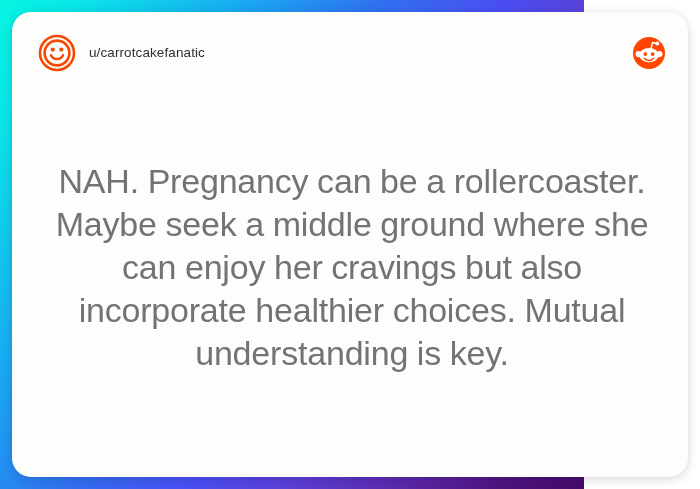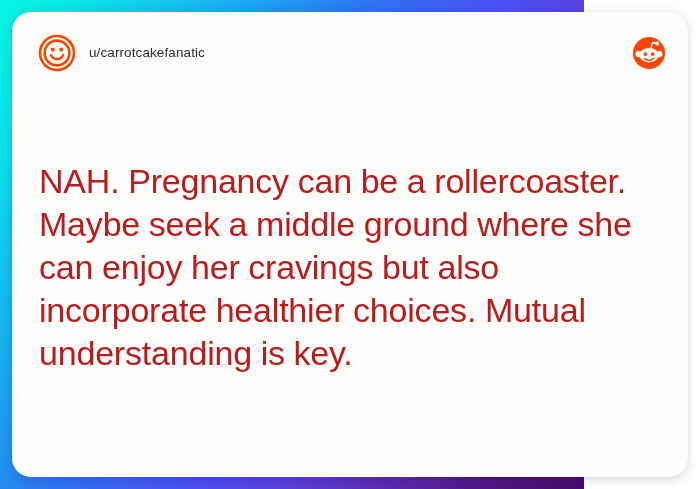--- a/index.html
+++ b/index.html
@@ -11,20 +11,21 @@
     height: 489px;
     overflow: hidden;
     font-family: "Liberation Sans", sans-serif;
   }
 
   #stage {
     position: relative;
     width: 584px;
     height: 489px;
     box-sizing: border-box;
+    text-align: center;
   }
 
   
   #backdrop {
     position: absolute;
     inset: 0;
     background: linear-gradient(123deg,
         #06f5e2 0%,
         #0ae5e8 9%,
         #19a9f2 27%,
@@ -93,21 +94,21 @@
 
   
   #comment-body {
     position: absolute;
     left: 27px;
     top: 148px;
     width: 626px;
     font-size: 34px;
     line-height: 43px;
     font-weight: 300;
-    color: #b91c1c;
+    color: #737373;
     letter-spacing: -0.2px;
     word-spacing: -0.5px;
     margin: 0;
     -webkit-font-smoothing: antialiased;
   }
 </style>
 </head>
 <body>
 
 <div id="stage">

